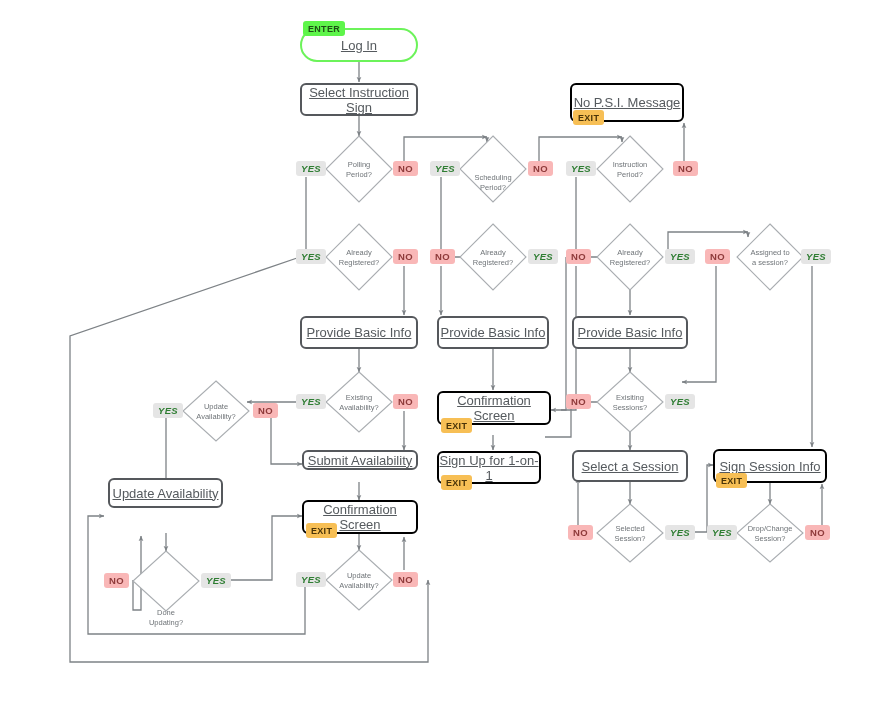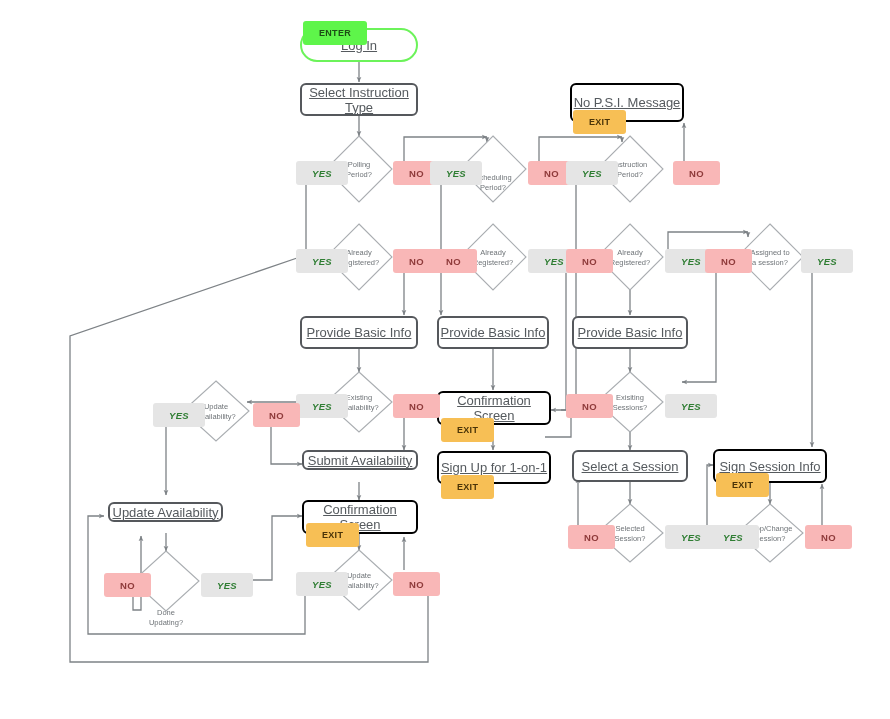--- a/index.html
+++ b/index.html
@@ -9,21 +9,21 @@
   svg#wires{position:absolute;left:0;top:0;width:890px;height:719px;}
 
   .node{position:absolute;box-sizing:border-box;display:flex;align-items:center;
         justify-content:center;text-align:center;color:#555a5e;background:#fff;text-decoration:underline;}
   .proc{border:2px solid #55585c;border-radius:6px;font-size:13px;}
   .term{border:2px solid #6cf35a;border-radius:18px;font-size:13px;}
   .exitbox{border:2px solid #000000;border-radius:6px;font-size:13px;}
 
   .badge{position:absolute;box-sizing:border-box;font-size:9.5px;font-weight:bold;
          letter-spacing:.3px;display:flex;align-items:center;justify-content:center;
-         border-radius:3px;height:24px;padding:0 16px;}
+         border-radius:3px;height:15px;padding:0 5px;}
   .b-yes{background:#e5e5e5;color:#2e7d32;font-style:italic;}
   .b-no{background:#f9b7b7;color:#8e3a3a;}
   .b-enter{background:#5ef54a;color:#1d4d15;border-radius:3px;font-size:9px;}
   .b-exit{background:#f7bf55;color:#4a3408;border-radius:3px;font-size:9px;}
 
   .dialabel{position:absolute;font-size:7.5px;line-height:9.5px;color:#6f7478;
             text-align:center;width:90px;transform:translate(-50%,-50%);
             pointer-events:none;}
 </style>
 </head>
@@ -124,21 +124,21 @@
       <path d="M737,532 L731,532"></path>
     </g>
   </svg>
 
   <div class="node term" style="left:300px;top:28px;width:118px;height:34px;">
     <span>Log In</span>
   </div>
   <div class="badge b-enter" style="left:303px;top:21px;">ENTER</div>
 
   <div class="node proc" style="left:300px;top:83px;width:118px;height:33px;">
-    <span>Select Instruction Type</span>
+    <span>Select Instruction Sign</span>
   </div>
 
   <div class="node exitbox" style="left:570px;top:83px;width:114px;height:39px;">
     <span>No P.S.I. Message</span>
   </div>
   <div class="badge b-exit" style="left:573px;top:110px;">EXIT</div>
 
   <div class="node proc" style="left:300px;top:316px;width:118px;height:33px;">
     <span>Provide Basic Info</span>
   </div>
@@ -146,35 +146,35 @@
     <span>Provide Basic Info</span>
   </div>
   <div class="node proc" style="left:572px;top:316px;width:116px;height:33px;">
     <span>Provide Basic Info</span>
   </div>
 
   <div class="node proc" style="left:302px;top:450px;width:116px;height:20px;">
     <span>Submit Availability</span>
   </div>
 
-  <div class="node proc" style="left:108px;top:502px;width:115px;height:20px;">
+  <div class="node proc" style="left:108px;top:478px;width:115px;height:30px;">
     <span>Update Availability</span>
   </div>
 
   <div class="node exitbox" style="left:302px;top:500px;width:116px;height:34px;">
     <span>Confirmation Screen</span>
   </div>
   <div class="badge b-exit" style="left:306px;top:523px;">EXIT</div>
 
   <div class="node exitbox" style="left:437px;top:391px;width:114px;height:34px;">
     <span>Confirmation Screen</span>
   </div>
   <div class="badge b-exit" style="left:441px;top:418px;">EXIT</div>
 
-  <div class="node exitbox" style="left:437px;top:451px;width:114px;height:33px;">
+  <div class="node exitbox" style="left:437px;top:451px;width:104px;height:33px;">
     <span>Sign Up for 1-on-1</span>
   </div>
   <div class="badge b-exit" style="left:441px;top:475px;">EXIT</div>
 
   <div class="node proc" style="left:572px;top:450px;width:116px;height:32px;">
     <span>Select a Session</span>
   </div>
 
   <div class="node exitbox" style="left:713px;top:449px;width:114px;height:34px;">
     <span>Sign Session Info</span>

